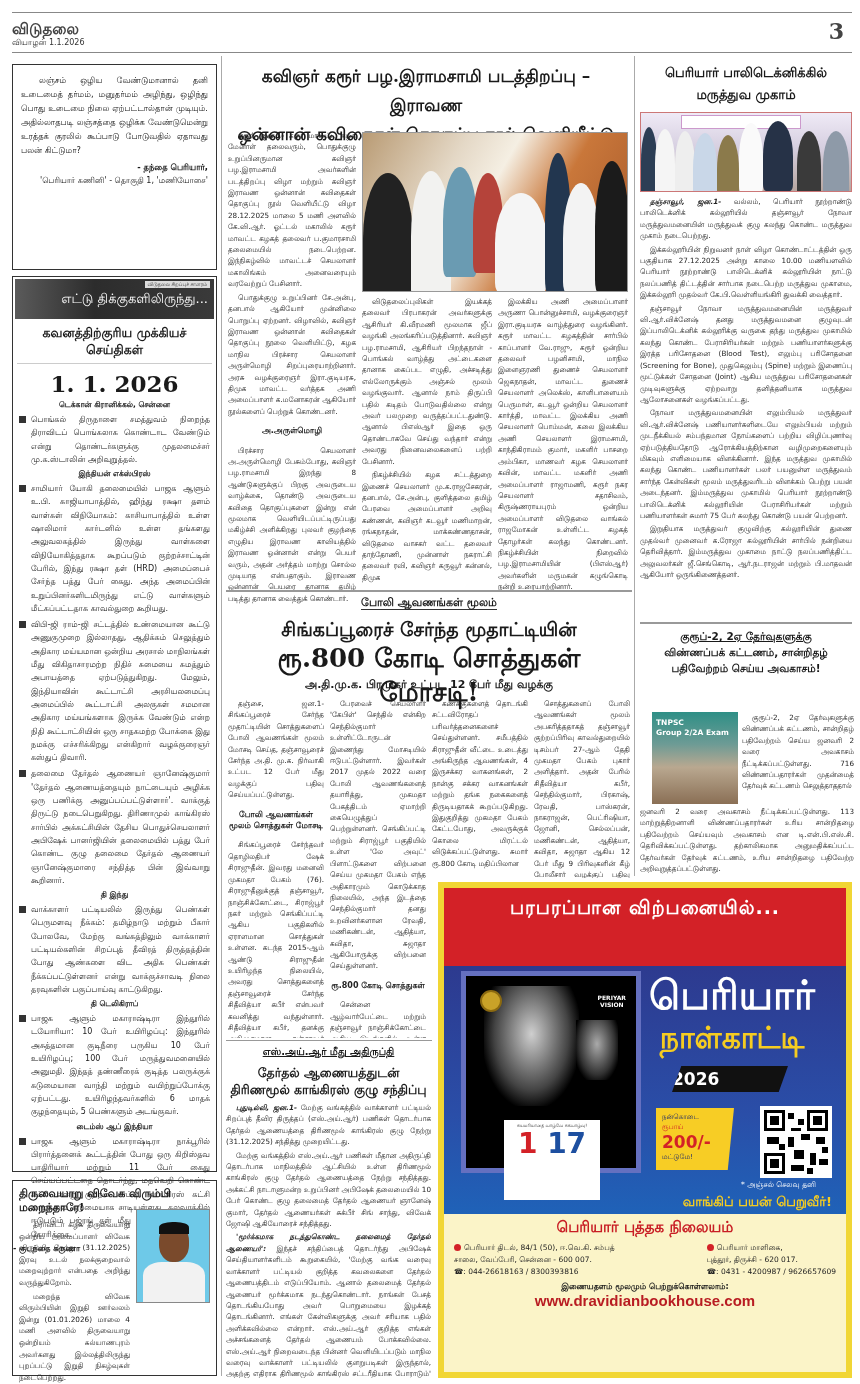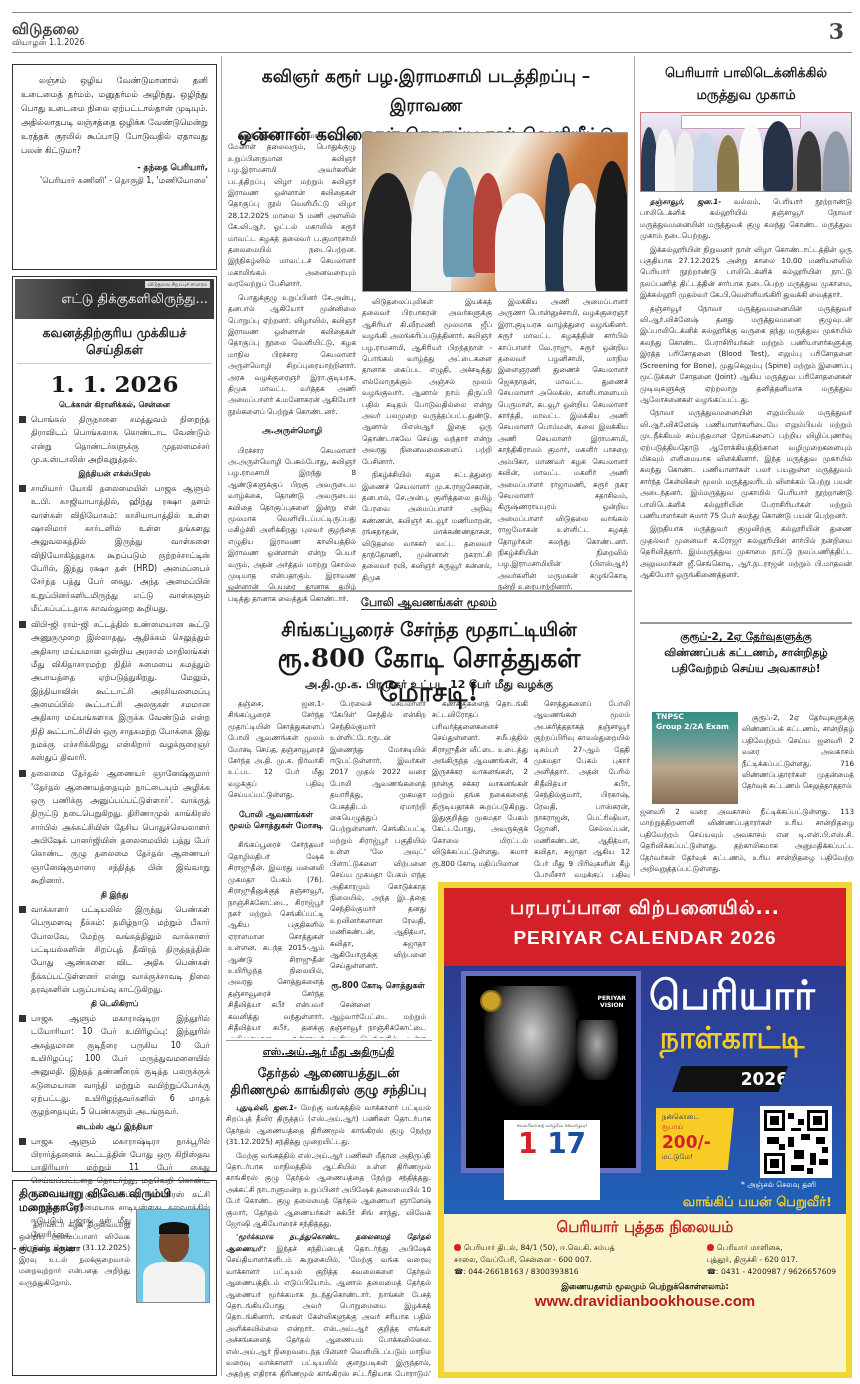--- a/index.html
+++ b/index.html
@@ -57,42 +57,42 @@
 .sg-col{position:absolute;top:698px;width:96px}
 
 .sir-kicker{left:226px;top:1046px;width:205px;text-align:center;font-size:10px;font-weight:bold;text-decoration:underline}
 .sir-head{left:226px;top:1064px;width:205px;text-align:center;font-size:12.5px;font-weight:bold;line-height:17px;font-family:"DejaVu Serif",serif}
 .sir-body{left:226px;top:1102px;width:205px}
 
 .r-headline{left:640px;top:62px;width:212px;text-align:center;font-size:13px;font-weight:bold;line-height:22px;font-family:"DejaVu Serif",serif}
 .r-photo{left:640px;top:112px;width:212px;height:80px;border:1px solid #c77;background:linear-gradient(180deg,#efeaf6,#d6cfe0 45%,#b7a6a0);overflow:hidden}
 .r-body{left:640px;top:196px;width:212px}
 .grp-headline{left:640px;top:628px;width:212px;text-align:center;font-size:10.5px;font-weight:bold;line-height:16px}
-.grp-photo{left:652px;top:712px;width:86px;height:92px;background:linear-gradient(180deg,#2e8f86,#6d9b95 35%,#b9a890 60%,#8a6f55);color:#fff;padding:0 4px;font-size:7.5px;font-weight:bold;line-height:10px}
+.grp-photo{left:652px;top:712px;width:86px;height:92px;background:linear-gradient(180deg,#2e8f86,#6d9b95 35%,#b9a890 60%,#8a6f55);color:#fff;padding:6px 4px;font-size:7.5px;font-weight:bold;line-height:10px}
 .grp-body-right{left:742px;top:712px;width:112px}
 .grp-body-bottom{left:640px;top:806px;width:214px}
 
 .ad{left:438px;top:882px;width:414px;height:496px;background:#f1d635;padding:6px}
 .ad-inner{width:100%;height:100%;background:#fbf4c8;position:relative;overflow:hidden}
 .ad-red{height:78px;background:#d32127;color:#fff;text-align:center;padding-top:8px}
 .ad-red .l1{font-size:19px;font-weight:bold;letter-spacing:1px}
 .ad-red .l2{font-size:19px;font-weight:bold;margin-top:6px;letter-spacing:1px;font-family:"Liberation Sans",sans-serif}
 .ad-blue{height:248px;background:linear-gradient(180deg,#2d3a8f,#2a4ea8 60%,#1f62b8);position:relative}
 .cal-img{position:absolute;left:22px;top:10px;width:170px;height:192px;background:#000;box-shadow:0 0 0 5px #6570c0}
 .cal-face{position:absolute;left:18px;top:10px;width:95px;height:120px;background:radial-gradient(ellipse at 50% 40%,#cfcfcf,#444 55%,#000 75%)}
 .cal-face2{position:absolute;left:110px;top:44px;width:42px;height:60px;background:radial-gradient(ellipse at 50% 40%,#aaa,#333 60%,#000 80%)}
 .cal-logo{position:absolute;left:14px;top:14px;width:22px;height:22px;border-radius:50%;background:#c9a228;border:2px solid #8c6a10}
 .cal-vision{position:absolute;right:10px;top:18px;color:#fff;font-size:6px;font-weight:bold;line-height:7px;text-align:center}
 .cal-sheet{position:absolute;left:38px;top:144px;width:96px;height:80px;background:#fff;padding:3px}
 .cal-sheet .cap{font-size:4.5px;color:#333;text-align:center}
 .cal-sheet .nums{font-size:28px;font-weight:bold;color:#1d4fa0;text-align:center;line-height:30px}
 .cal-sheet .nums b{color:#d32127}
 .ad-title-big{position:absolute;right:14px;top:6px;width:200px;text-align:center;color:#fff;font-size:40px;font-weight:bold;line-height:46px;font-family:"DejaVu Serif",serif}
 .ad-title-yellow{position:absolute;right:14px;top:54px;width:200px;text-align:center;color:#f5cc21;font-size:30px;font-weight:bold;font-family:"DejaVu Serif",serif}
-.ad-year{position:absolute;right:58px;top:100px;width:116px;height:26px;background:#111;color:#fff;font-size:17px;font-weight:bold;text-align:right;line-height:26px;clip-path:polygon(8% 0,100% 0,92% 100%,0 100%)}
+.ad-year{position:absolute;right:58px;top:100px;width:116px;height:26px;background:#111;color:#fff;font-size:17px;font-weight:bold;text-align:left;line-height:26px;clip-path:polygon(8% 0,100% 0,92% 100%,0 100%)}
 .ad-price{position:absolute;left:212px;top:142px;width:78px;height:62px;background:#f7cd25;clip-path:polygon(0 0,100% 0,92% 100%,0 100%);padding:4px 6px;font-size:7px;color:#1d2a6a;line-height:10px}
 .ad-price .amt{font-size:17px;font-weight:bold;color:#d32127;line-height:20px}
 .ad-qr{position:absolute;right:14px;top:140px;width:72px;height:72px;background:#fff;padding:4px}
 .ad-qr svg{width:100%;height:100%}
 .ad-postal{position:absolute;right:30px;top:214px;color:#fff;font-size:7.5px}
 .ad-buy{position:absolute;right:14px;top:228px;color:#f5cc21;font-size:13px;font-weight:bold}
 .ad-yellow{padding:4px 10px;text-align:center}
 .ad-shop{font-size:15px;font-weight:bold;color:#c81d24;margin-bottom:4px}
 .ad-addr{display:flex;justify-content:space-between;text-align:left;font-size:7.5px;line-height:12px;color:#222}
 .dot{display:inline-block;width:7px;height:7px;border-radius:50%;background:#d32127;margin-right:3px;vertical-align:middle}
@@ -155,20 +155,21 @@
 
 <div class="abs obit">
   <div class="obit-title">திருவையாறு விவேக விரும்பி மறைந்தாரே!</div>
   <div class="obit-photo">
     <div class="shirt"></div>
       <div class="head"></div>
       <div class="hair"></div>
   </div>
   <div class="obit-text">
     <p style="margin-right:80px">திராவிடர் கழக திருவையாறு ஒன்றிய அமைப்பாளர் விவேக விரும்பி நேற்று (31.12.2025) இரவு உடல் நலக்குறைவால் மறைவுற்றார் என்பதை அறிந்து வருந்துகிறோம்.</p>
+    <p style="margin-right:80px;margin-top:2px">மறைந்த விவேக விரும்பியின் இறுதி ஊர்வலம் இன்று (01.01.2026) மாலை 4 மணி அளவில் திருவையாறு ஒன்றியம் கல்யாணபுரம் அவர்களது இல்லத்திலிருந்து புறப்பட்டு இறுதி நிகழ்வுகள் நடைபெற்றது.</p>
 
   </div>
 </div>
 
 <div class="abs main-headline">
   <div>கவிஞர் கரூர் பழ.இராமசாமி படத்திறப்பு – இராவண</div>
   <div>ஒன்னான் கவிதைகள் தொகுப்பு நூல் வெளியீட்டு விழா</div>
 </div>
 <div class="main-col body-text" style="left:228px;top:130px;width:128px">
   <p><span class="lead">கரூர், ஜன.1-</span> <span>கரூர் மாவட்ட கழக மேனாள் தலைவரும், பொதுக்குழு உறுப்பினருமான கவிஞர் பழ.இராமசாமி அவர்களின் படத்திறப்பு விழா மற்றும் கவிஞர் இராவண ஒன்னான் கவிதைகள் தொகுப்பு நூல் வெளியீட்டு விழா 28.12.2025 மாலை 5 மணி அளவில் கே.வி.ஆர். ஓட்டல் மகாலில் கரூர் மாவட்ட கழகத் தலைவர் ப.குமாரசாமி தலைமையில் நடைபெற்றன. இந்நிகழ்வில் மாவட்டச் செயலாளர் மகாலிங்கம் அனைவரையும் வரவேற்றுப் பேசினார்.</span></p>
@@ -266,21 +267,20 @@
   <p>குரூப்-2, 2ஏ தேர்வுகளுக்கு விண்ணப்பக் கட்டணம், சான்றிதழ் பதிவேற்றம் செய்ய ஜனவரி 2 வரை அவகாசம் நீட்டிக்கப்பட்டுள்ளது. 716 விண்ணப்பதாரர்கள் முதன்மைத் தேர்வுக் கட்டணம் செலுத்தாததால்</p>
 </div>
 <div class="abs grp-body-bottom body-text">
   <p style="text-indent:0">ஜனவரி 2 வரை அவகாசம் நீட்டிக்கப்பட்டுள்ளது. 113 மாற்றுத்திறனாளி விண்ணப்பதாரர்கள் உரிய சான்றிதழை பதிவேற்றம் செய்யவும் அவகாசம் என டி.என்.பி.எஸ்.சி. தெரிவிக்கப்பட்டுள்ளது. தற்காலிகமாக அனுமதிக்கப்பட்ட தேர்வர்கள் தேர்வுக் கட்டணம், உரிய சான்றிதழை பதிவேற்ற அறிவுறுத்தப்பட்டுள்ளது.</p>
 </div>
 
 <div class="abs ad">
   <div class="ad-inner">
     <div class="ad-red">
       <div class="l1">பரபரப்பான விற்பனையில்...</div>
-      <div class="l2">PERIYAR CALENDAR 2026</div>
     </div>
     <div class="ad-blue">
       <div class="cal-img">
         <div class="cal-face"></div>
         <div class="cal-face2"></div>
         <div class="cal-logo"></div>
         <div class="cal-vision">
           <div>PERIYAR</div>
           <div>VISION</div>
         </div>

